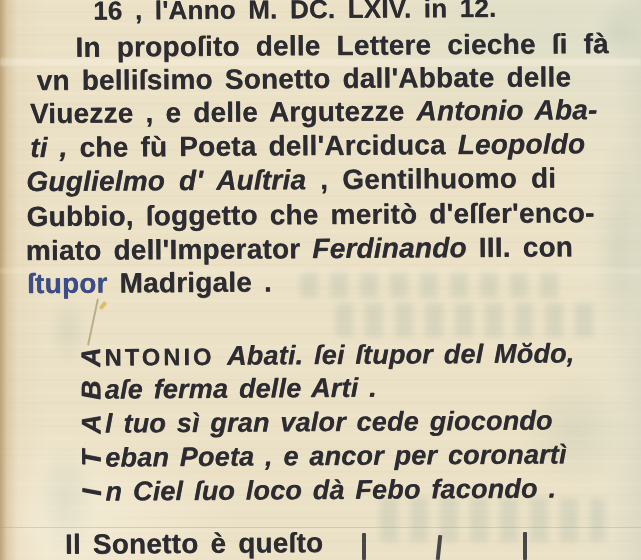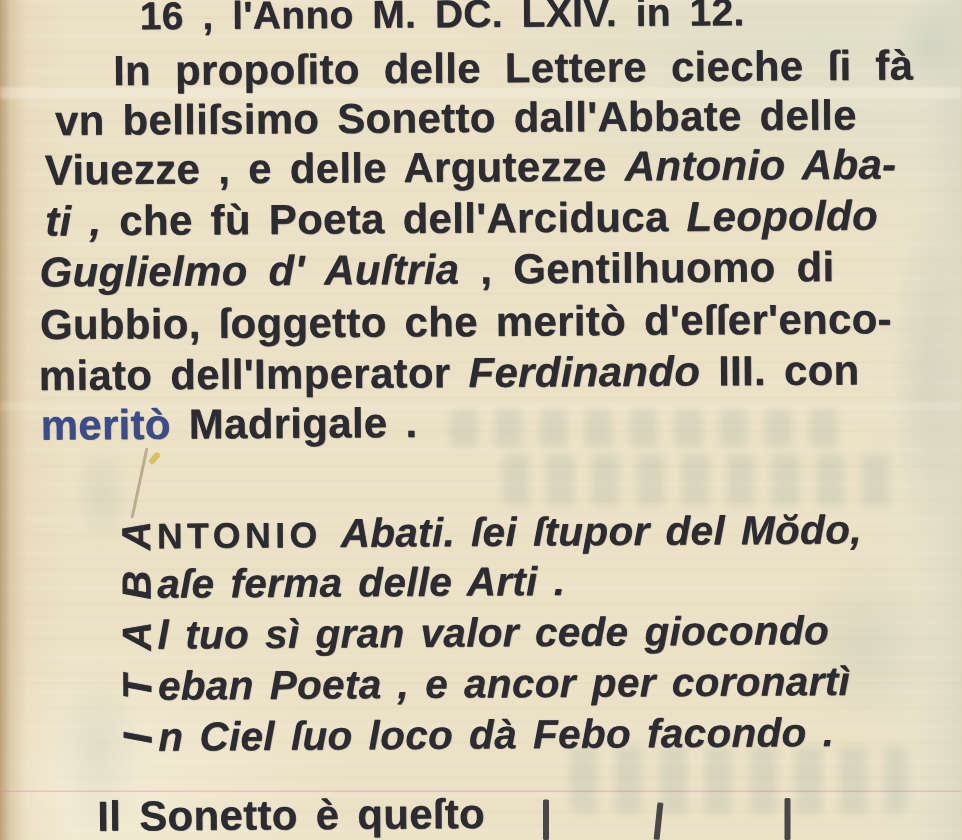--- a/index.html
+++ b/index.html
@@ -67,21 +67,21 @@
 
   <div id="text-block">
       <div class="line intro" style="left: 95px; top: -6px; font-size: 26px; word-spacing: 5px;"><span>16 , l'Anno M. DC. LXIV. in 12.</span></div>
       <div class="line intro" style="left: 77px; top: 30px; word-spacing: 8px;"><span>In propoſito delle Lettere cieche ſi fà</span></div>
       <div class="line intro" style="left: 38px; top: 63px;"><span>vn belliſsimo Sonetto dall'Abbate delle</span></div>
       <div class="line intro" style="left: 31px; top: 96px;"><span>Viuezze , e delle Argutezze </span><span class="it">Antonio Aba-</span></div>
       <div class="line intro" style="left: 31px; top: 130px;"><span class="it">ti ,</span><span> che fù Poeta dell'Arciduca </span><span class="it">Leopoldo</span></div>
       <div class="line intro" style="left: 27px; top: 164px; word-spacing: 6px;"><span class="it">Guglielmo d' Auſtria</span><span> , Gentilhuomo di</span></div>
       <div class="line intro" style="left: 27px; top: 199px;"><span>Gubbio, ſoggetto che meritò d'eſſer'enco-</span></div>
       <div class="line intro" style="left: 26px; top: 233px;"><span>miato dell'Imperator </span><span class="it">Ferdinando</span><span> III. con</span></div>
-      <div class="line intro" style="left: 27px; top: 266px;"><span class="blue">meritò</span><span> Madrigale .</span></div>
+      <div class="line intro" style="left: 27px; top: 266px;"><span class="blue">ſtupor</span><span> Madrigale .</span></div>
       <div class="line verse" style="left: 78px; top: 340px;"><span class="rot">A</span><span class="caps">NTONIO </span><span class="it">Abati. ſei ſtupor del Mŏdo,</span></div>
       <div class="line verse" style="left: 78px; top: 373px;"><span class="rot">B</span><span class="it">aſe ferma delle Arti .</span></div>
       <div class="line verse" style="left: 78px; top: 407px;"><span class="rot">A</span><span class="it">l tuo sì gran valor cede giocondo</span></div>
       <div class="line verse" style="left: 78px; top: 441px;"><span class="rot">T</span><span class="it">eban Poeta , e ancor per coronartì</span></div>
       <div class="line verse" style="left: 78px; top: 475px;"><span class="rot">I</span><span class="it">n Ciel ſuo loco dà Febo facondo .</span></div>
       <div class="line intro" style="left: 63px; top: 527px; font-size: 28px;"><span>Il Sonetto è queſto</span></div>
     </div>
 
   <div class="decor frag" style="left:362px;top:533px;height:27px;"></div>
   <div class="decor frag" style="left:437px;top:535px;height:25px;transform:rotate(6deg);"></div>

